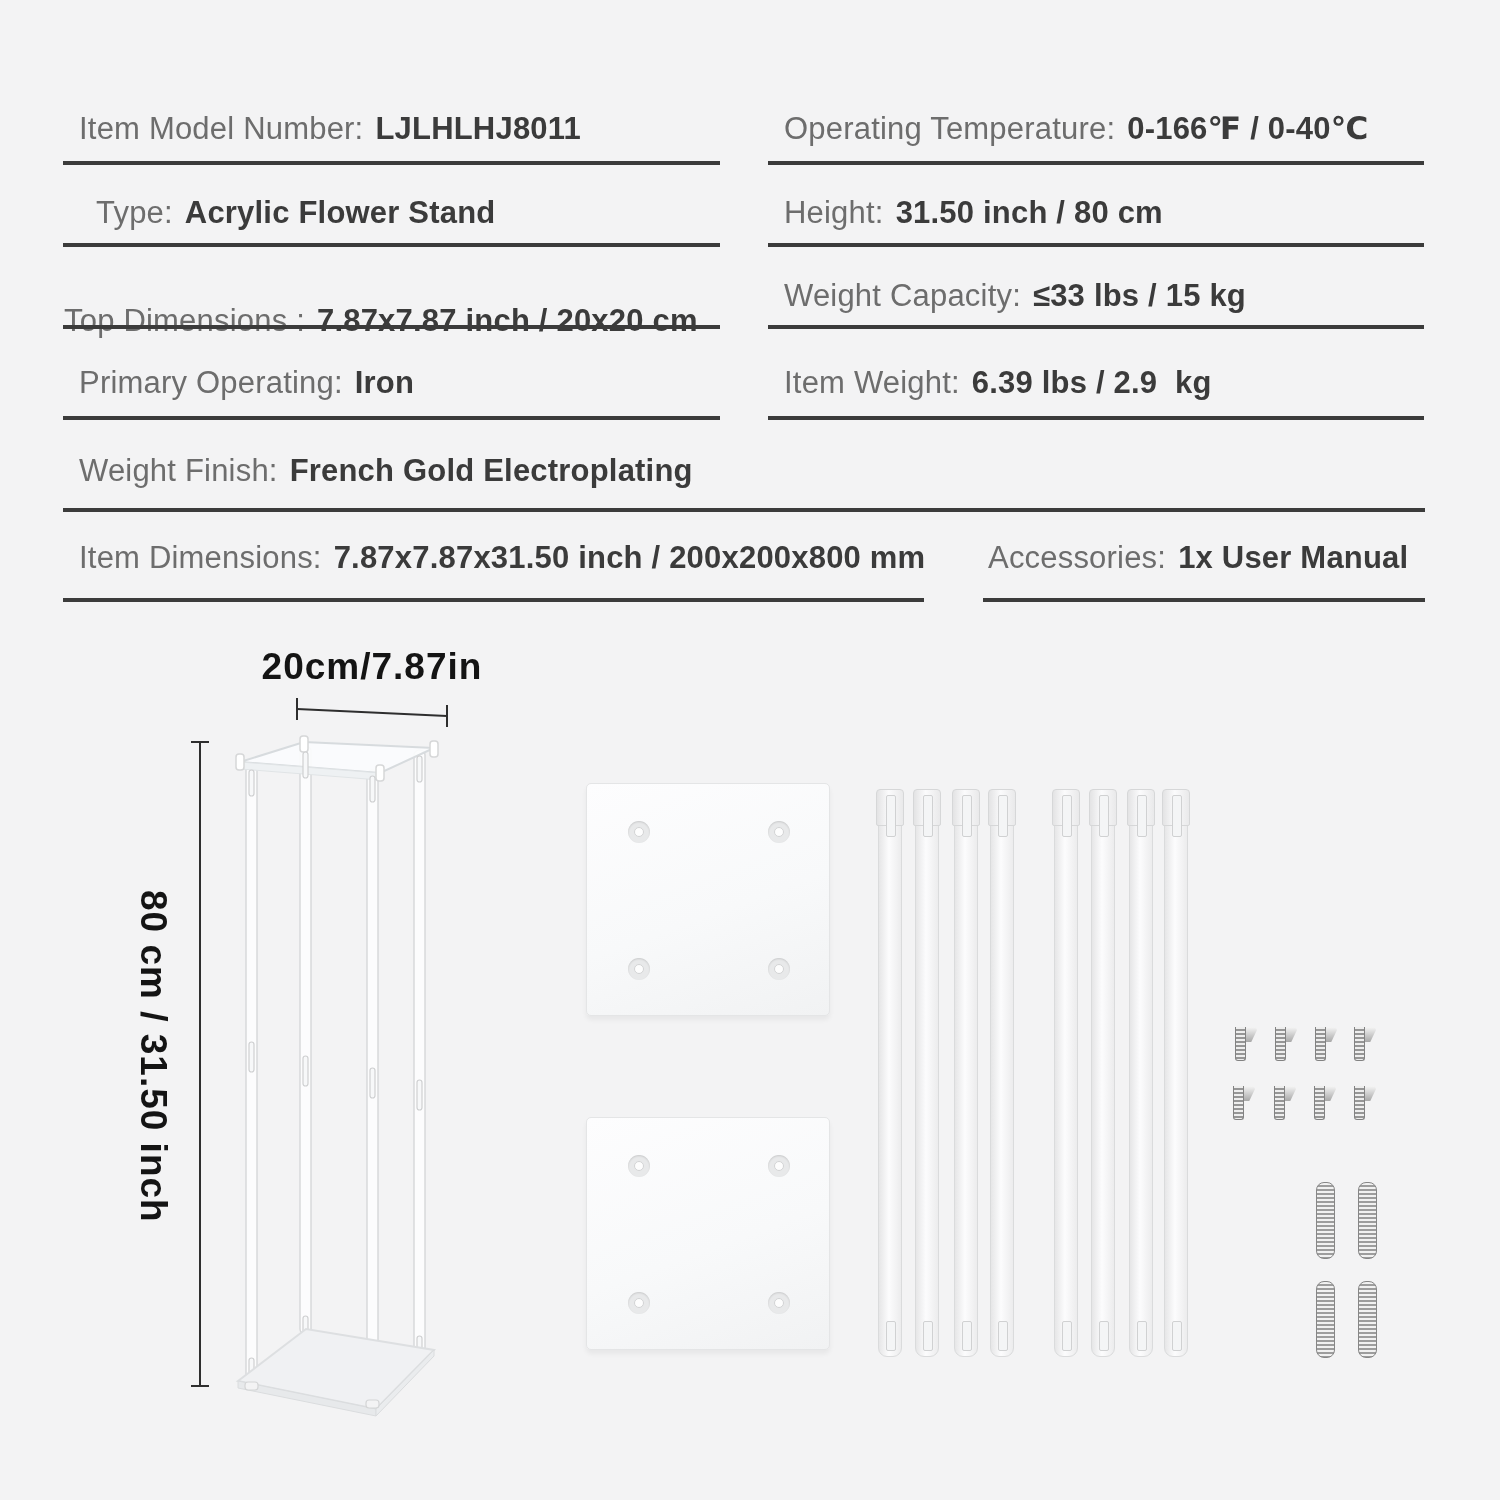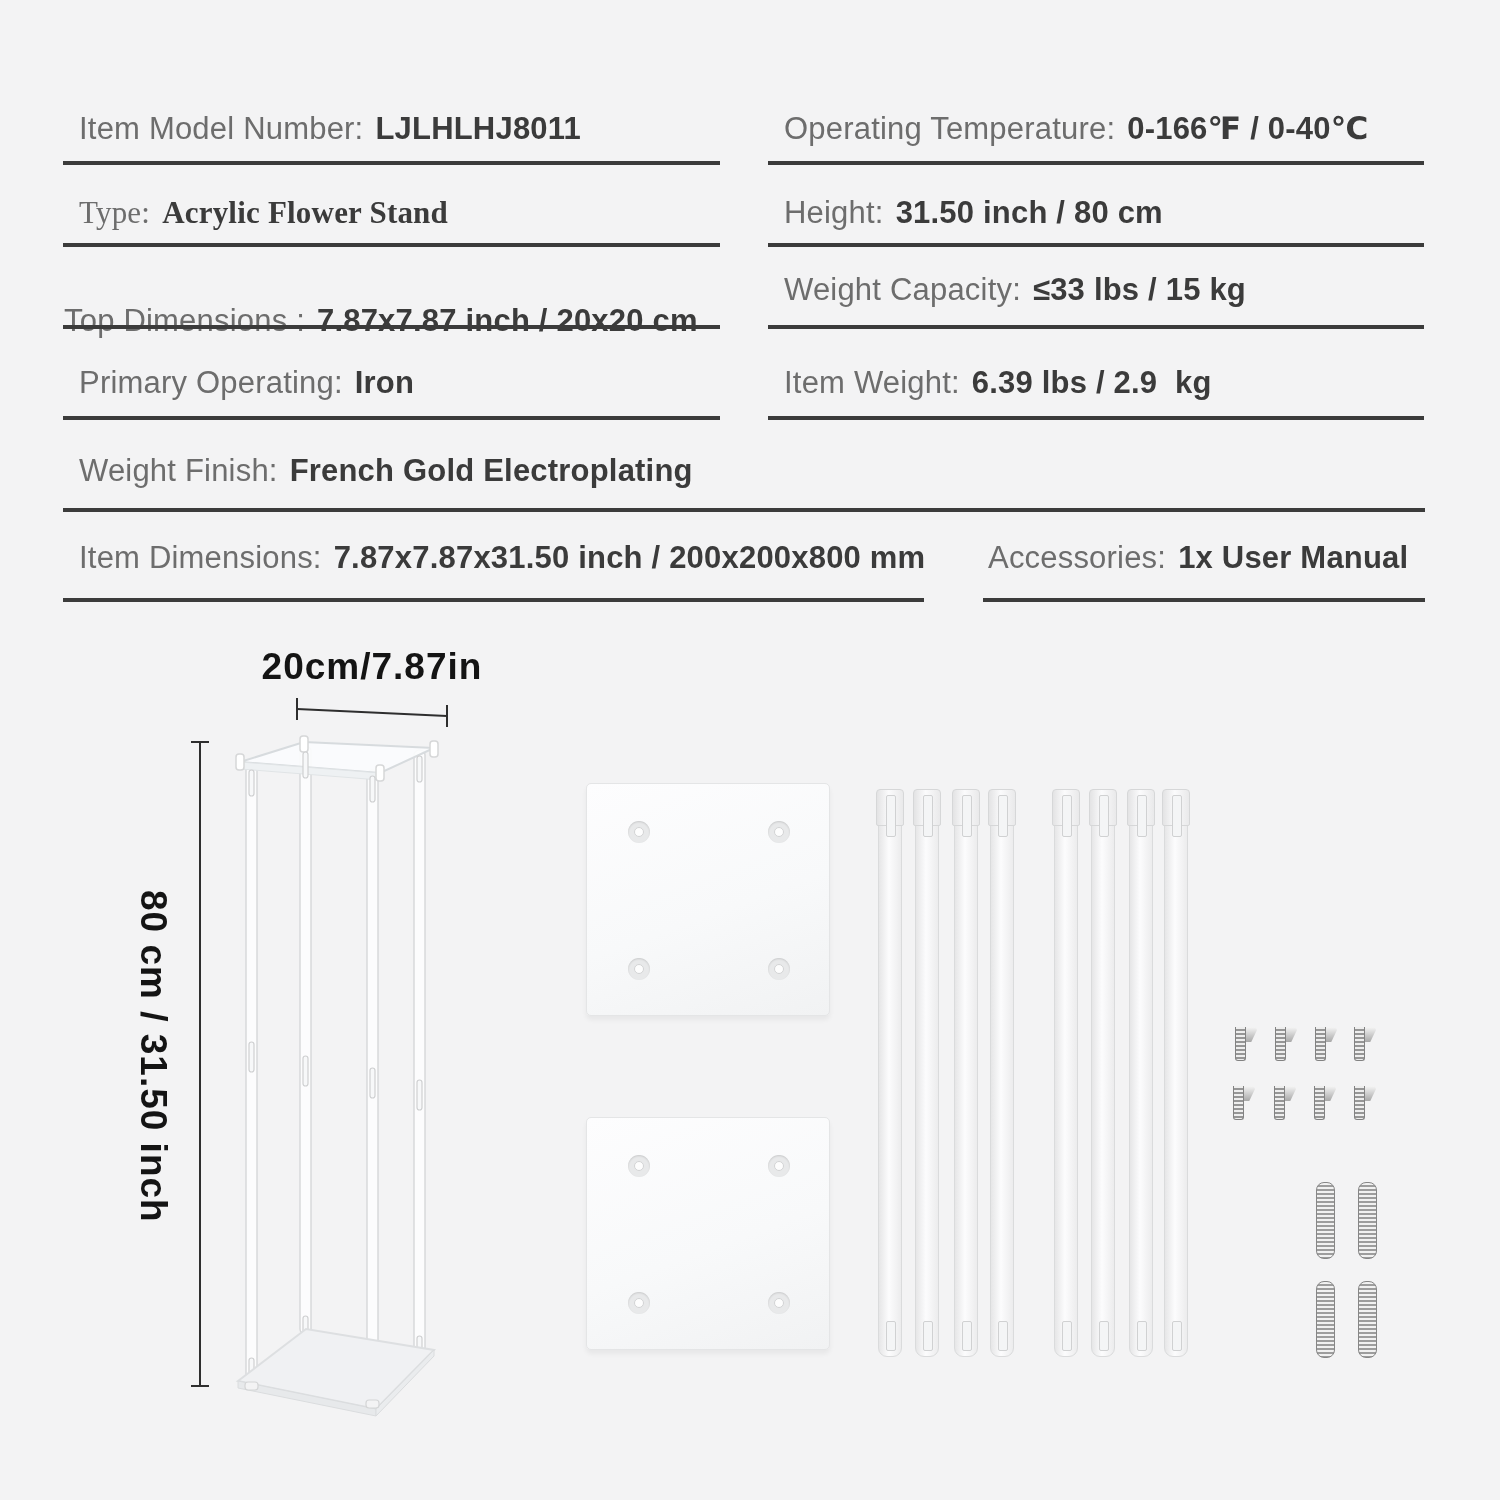--- a/index.html
+++ b/index.html
@@ -59,36 +59,36 @@
     <div class="spec-row" style="left:63px;top:110px;">
       <span class="lbl">Item Model Number:</span><span class="val">LJLHLHJ8011</span>
     </div>
     <div class="rule" style="left:63px;top:161px;width:657px;"></div>
 
     <div class="spec-row" style="left:768px;top:110px;">
       <span class="lbl">Operating Temperature:</span><span class="val">0-166℉ / 0-40℃</span>
     </div>
     <div class="rule" style="left:768px;top:161px;width:656px;"></div>
 
-    <div class="spec-row" style="left:63px;top:194px;font-family:Liberation Serif, serif;">
+    <div class="spec-row" style="left:80px;top:194px;">
       <span class="lbl">Type:</span><span class="val">Acrylic Flower Stand</span>
     </div>
     <div class="rule" style="left:63px;top:243px;width:657px;"></div>
 
     <div class="spec-row" style="left:768px;top:194px;">
       <span class="lbl">Height:</span><span class="val">31.50 inch / 80 cm</span>
     </div>
     <div class="rule" style="left:768px;top:243px;width:656px;"></div>
 
     <div class="spec-row" style="left:48px;top:277px;margin-top:25px;">
       <span class="lbl">Top Dimensions :</span><span class="val">7.87x7.87 inch / 20x20 cm</span>
     </div>
     <div class="rule" style="left:63px;top:325px;width:657px;"></div>
 
-    <div class="spec-row" style="left:768px;top:271px;">
+    <div class="spec-row" style="left:768px;top:277px;">
       <span class="lbl">Weight Capacity:</span><span class="val">≤33 lbs / 15 kg</span>
     </div>
     <div class="rule" style="left:768px;top:325px;width:656px;"></div>
 
     <div class="spec-row" style="left:63px;top:364px;">
       <span class="lbl">Primary Operating:</span><span class="val">Iron</span>
     </div>
     <div class="rule" style="left:63px;top:416px;width:657px;"></div>
 
     <div class="spec-row" style="left:768px;top:364px;">

